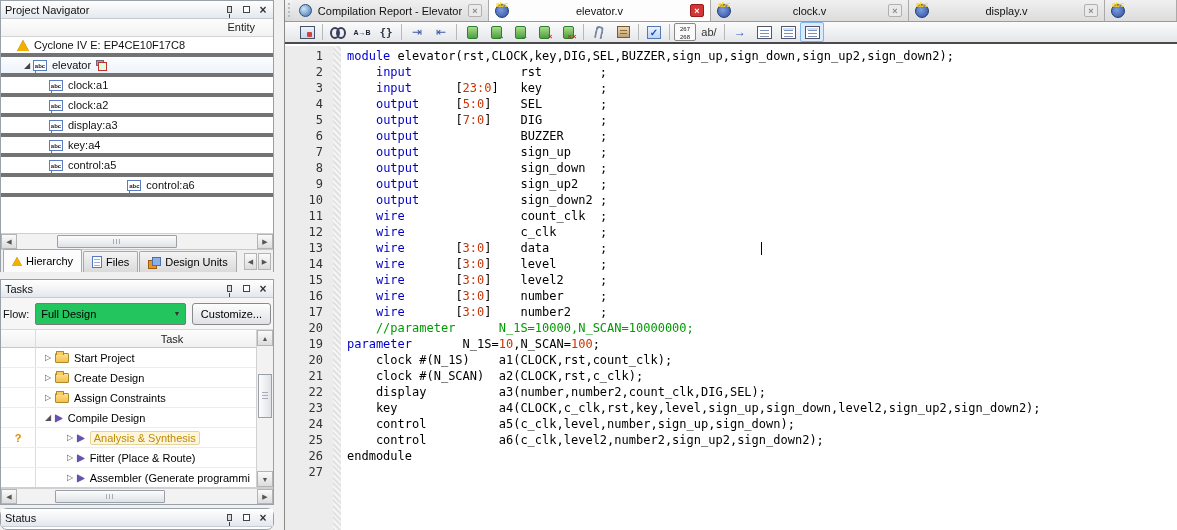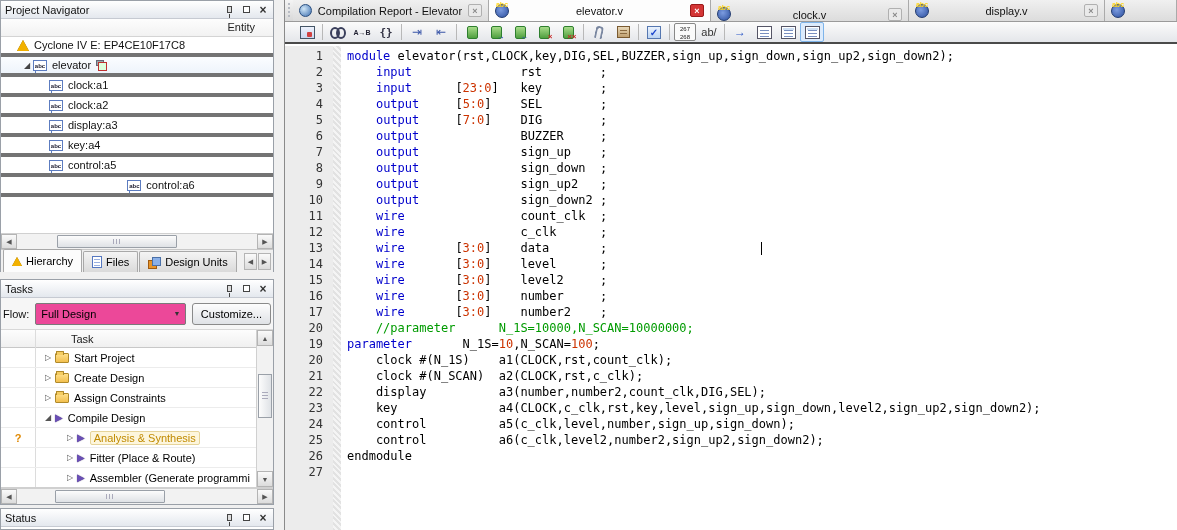--- a/index.html
+++ b/index.html
@@ -5,21 +5,21 @@
   * { margin:0; padding:0; box-sizing:border-box; }
   html,body { width:1177px; height:530px; overflow:hidden; }
   body { font-family:"Liberation Sans", sans-serif; font-size:11px; color:#000; background:#f0f0f0; }
   #app { position:relative; width:1177px; height:530px; background:#f0f0f0; }
 
   
   .left-col { position:absolute; left:0; top:0; width:276px; height:530px;padding-left:7px; }
   .panel { position:absolute; left:0; width:274px; background:#fff; border:1px solid #9aa0a8; }
   #nav-panel { top:0; height:272px; }
   #tasks-panel { top:279px; height:226px; }
-  #status-panel { top:508px; height:22px; }
+  #status-panel { top:508px; height:22px;border-radius:7px; }
 
   .ptitle { height:18px; background:linear-gradient(#ffffff,#e4e8ee); border-bottom:1px solid #c6cad2;
             display:flex; align-items:center; padding:0 3px 0 4px; }
   .ptitle-text { flex:1; font-size:11px; color:#111; }
   .pbtns { display:flex; gap:3px; align-items:center; }
   .pb { width:14px; height:13px; display:flex; align-items:center; justify-content:center; color:#333; cursor:default; }
   .pb .pin { width:5px; height:7px; border:1px solid #444; background:#ddd; position:relative; }
   .pb .pin::after { content:""; position:absolute; left:1px; top:7px; width:1px; height:4px; background:#444; }
   .pb .rest { width:7px; height:7px; border:1px solid #444; position:relative; background:#fff; }
   .pb .rest::before { content:""; position:absolute; left:2px; top:-3px; width:7px; height:7px; border:1px solid #444; background:#fff; z-index:-1; }
@@ -81,32 +81,32 @@
   .nav-tabs { height:23px; display:flex; align-items:flex-end; background:#f0f0f0; border-top:1px solid #c8c8c8; padding-left:2px; }
   .ntab { height:21px; display:flex; align-items:center; gap:4px; padding:0 8px; border:1px solid #a8a8a8;
           border-bottom:none; border-radius:2px 2px 0 0; background:linear-gradient(#f4f4f4,#dadada); margin-right:1px; white-space:nowrap; }
   .ntab.active { background:#fcfcfc; height:23px; }
   .ntab-scroll { margin-left:auto; display:flex; gap:1px; padding:0 2px 2px 0; }
   .ntab-scroll .sb-btn { width:13px; height:17px; }
 
   
   .flow-row { height:32px; display:flex; align-items:center; gap:6px; padding:0 2px; background:#f6f6f6; border-bottom:1px solid #d8d8d8; }
   .flow-row label { color:#111; }
-  .combo { width:152px; height:22px; border:1px solid #7a7a7a; border-radius:2px; background:#ec4899;
+  .combo { width:152px; height:22px; border:1px solid #7a7a7a; border-radius:2px; background:#22c55e;
            display:flex; align-items:center; padding-left:5px; }
   .combo span.val { flex:1; }
   .combo .arr { width:16px; text-align:center; font-size:7px; color:#333; }
   .btn { height:22px; padding:0 8px; border:1px solid #8a8a8a; border-radius:3px;
          background:linear-gradient(#fdfdfd,#dfe2e6); font-family:inherit; font-size:11px; }
   .task-table { position:relative; height:158px; border-bottom:1px solid #d0d0d0; overflow:hidden; }
   .task-colline { position:absolute; left:34px; top:0; bottom:0; width:1px; background:#dcdcdc; }
   .task-header { height:18px; border-bottom:1px solid #c8c8c8; background:linear-gradient(#fdfdfd,#f0f0f0);
                  display:flex; align-items:center; }
   .task-header .th-status { width:34px; }
-  .task-header .th-task { flex:1; text-align:left; color:#222;margin-left:36px; }
+  .task-header .th-task { flex:1; text-align:center; color:#222;margin-left:36px; }
   .task-rows { position:absolute; left:0; right:17px; top:18px; bottom:0; overflow:hidden; }
   .krow { height:20px; display:flex; align-items:center; border-bottom:1px solid #ececec; white-space:nowrap; overflow:hidden; }
   .krow .stat { width:34px; text-align:center; color:#e08800; font-weight:bold; flex:none; }
   .krow .exp { width:14px; text-align:center; font-size:8px; color:#555; flex:none; }
   .krow .lbl { margin-left:5px; }
   .krow .lbl.sel { color:#c08a00; background:#fdf6dd; border:1px solid #e6d49a; border-radius:2px; padding:0 3px; }
 
   
   .editor { position:absolute; left:284px; top:0; width:893px; height:530px; background:#fff; border-left:1px solid #8a8a8a; }
   .tabbar { height:22px; background:linear-gradient(#f4f4f4,#d8d8d8); border-bottom:1px solid #9a9a9a; display:flex; align-items:stretch; }
@@ -363,21 +363,21 @@
           <span class="tlbl">Compilation Report - Elevator</span>
           <span class="closebox">×</span>
         </div>
         <div class="etab active" style="width: 222px;">
           <span class="ic i-abcgear">
             <i>abc</i>
           </span>
           <span class="tlbl">elevator.v</span>
           <span class="closebox red">×</span>
         </div>
-        <div class="etab" style="width: 198px; align-items: flex-end;">
+        <div class="etab" style="width: 198px;">
           <span class="ic i-abcgear">
             <i>abc</i>
           </span>
           <span class="tlbl">clock.v</span>
           <span class="closebox">×</span>
         </div>
         <div class="etab" style="width: 196px;">
           <span class="ic i-abcgear">
             <i>abc</i>
           </span>

